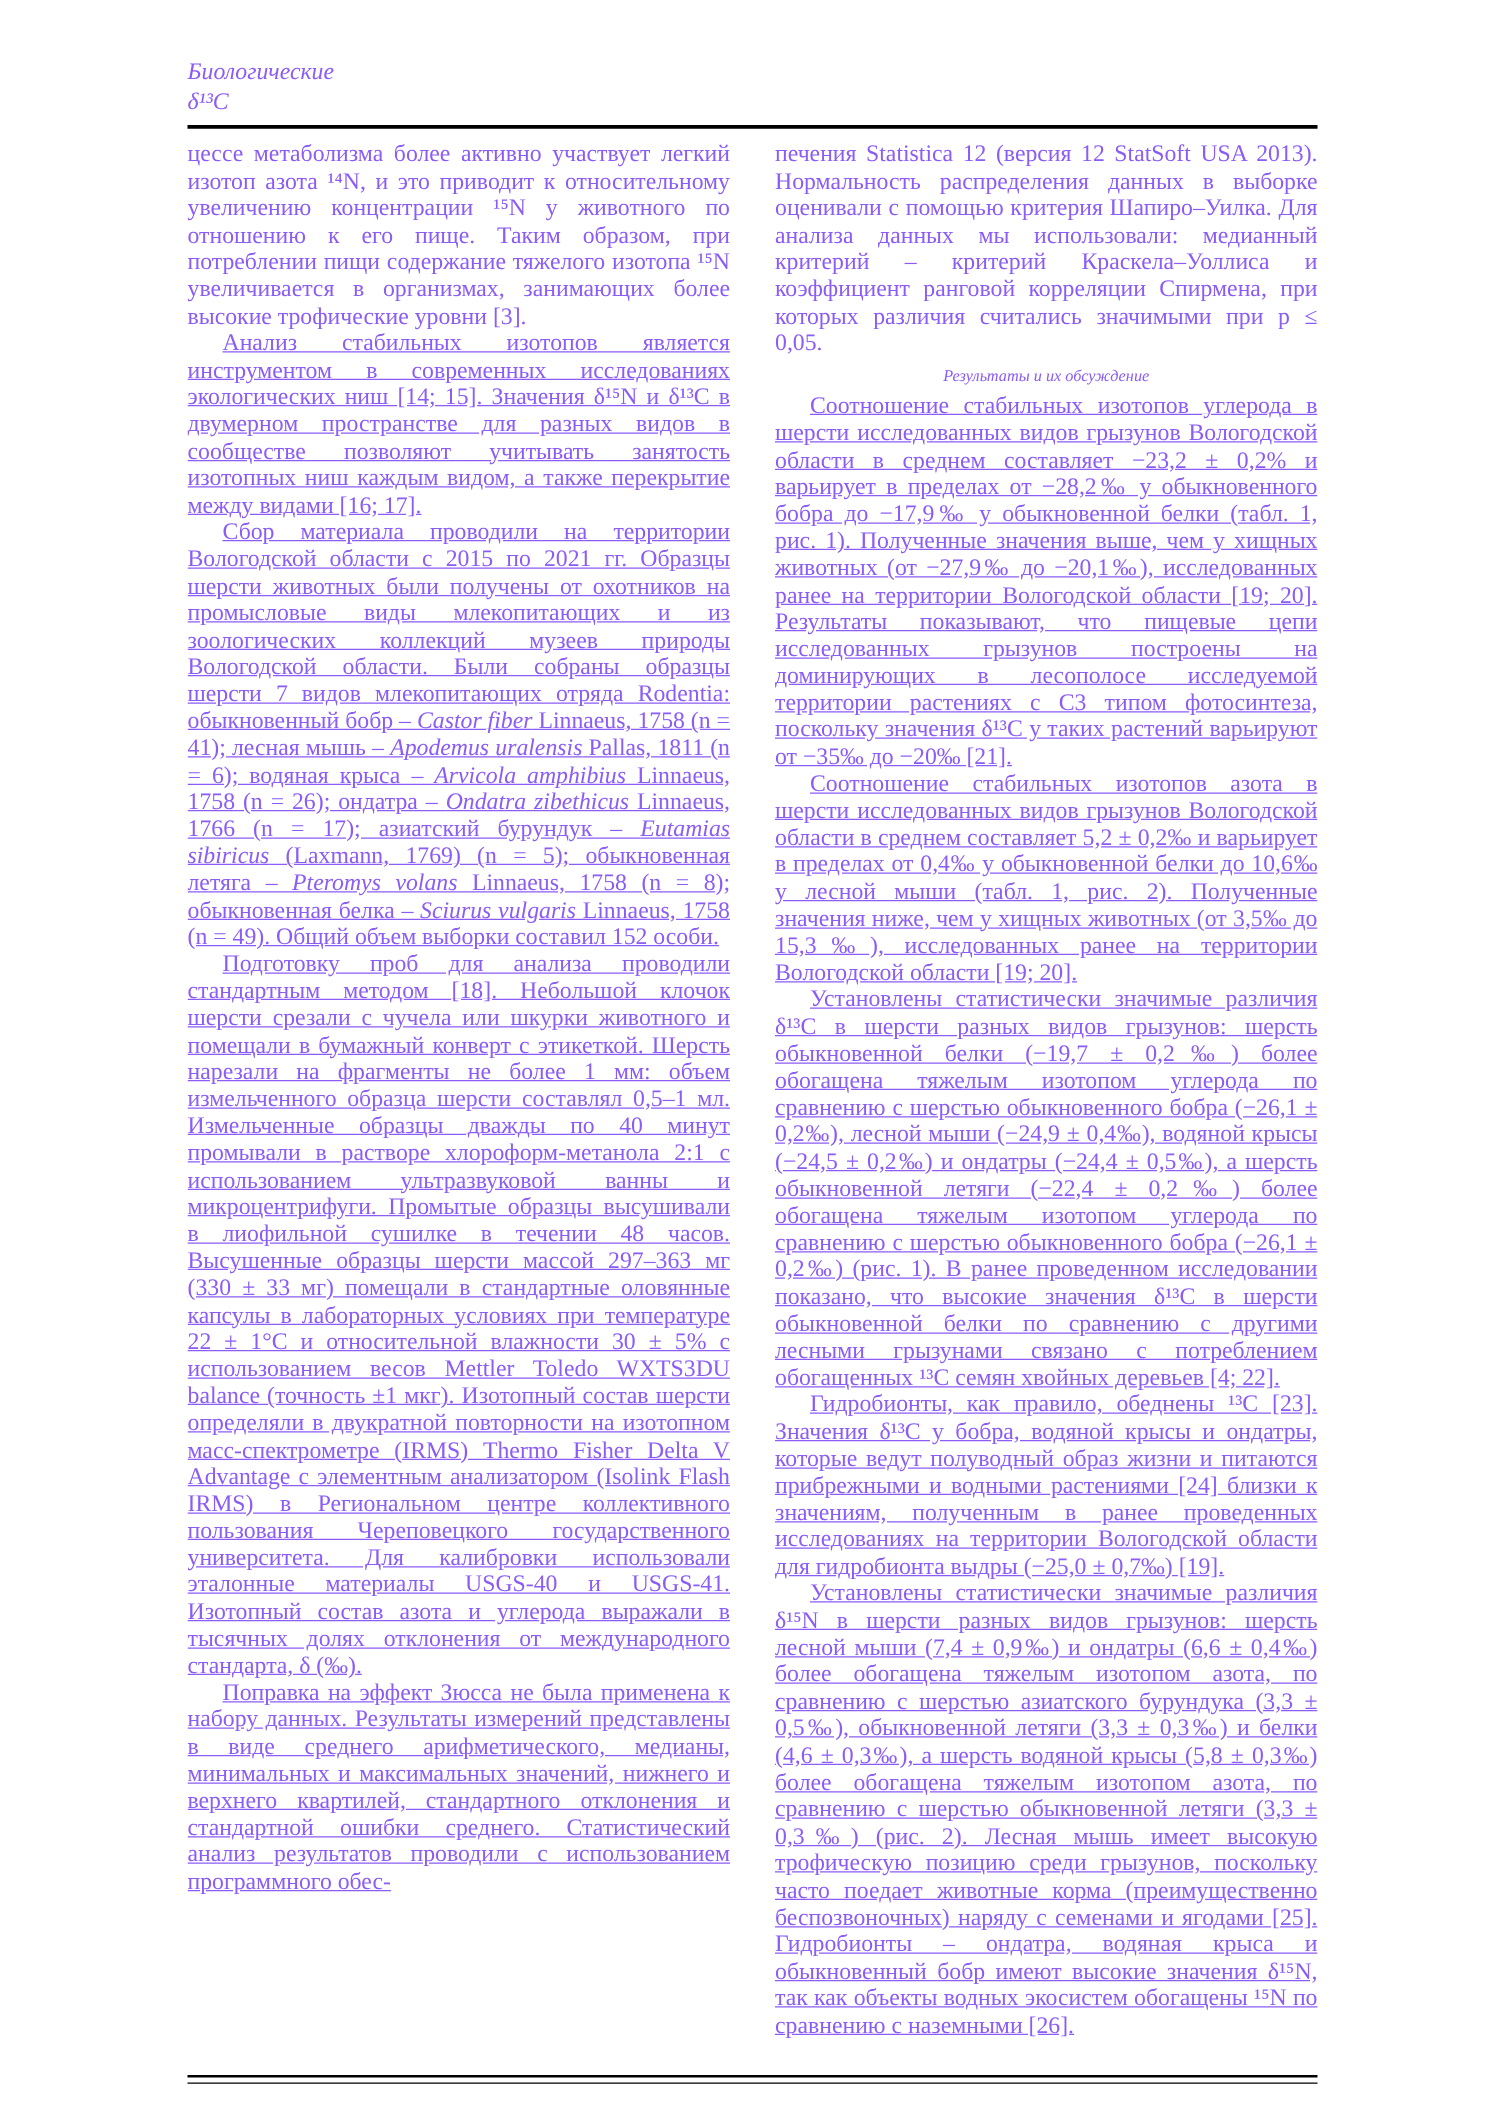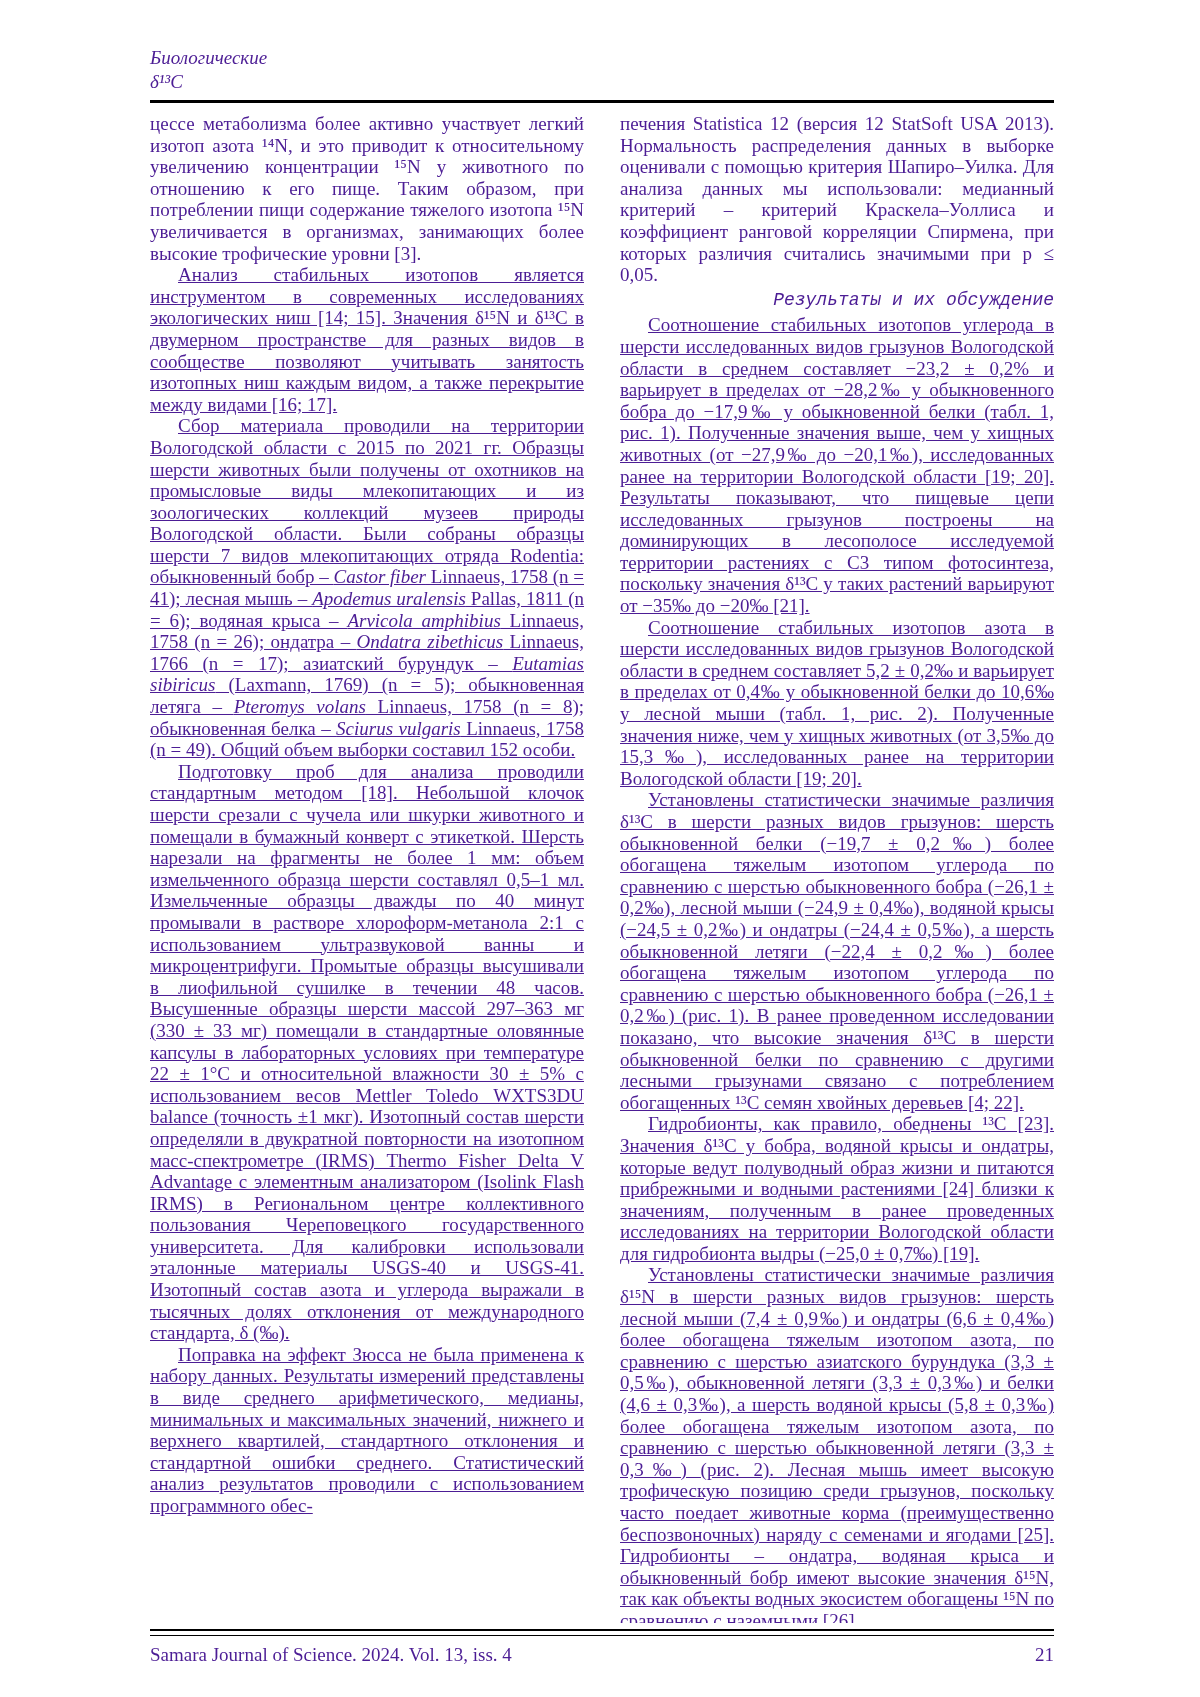--- a/index.html
+++ b/index.html
@@ -1,35 +1,35 @@
 <!DOCTYPE html>
 <html lang="ru"><head>
 <meta charset="utf-8">
 <style>
   html,body{margin:0;padding:0;background:#fff;}
   .page{
     width:1200px;height:1697px;box-sizing:border-box;
     padding:46px 146px 30px 150px;
-    background:#fff;color:#4c1d95;
+    background:#fff;color:#8b5cf6;
     font-family:"Liberation Serif","DejaVu Serif",serif;
     font-size:19px;line-height:21.6px;
     display:flex;flex-direction:column;overflow:hidden;
   }
   .hdr{display:flex;justify-content:space-between;align-items:flex-start;line-height:24px;}
   .hdr-left{font-style:italic;white-space:nowrap;}
   .hdr-right{text-align:right;}
   .hdr-rule{border:0;border-top:3px solid #000;margin:6px 0 10px 0;width:100%;}
   .columns{flex:1;display:flex;gap:36px;overflow:hidden;}
   .col{width:438px;overflow:hidden;}
   .para{margin:0;text-align:justify;hyphens:auto;-webkit-hyphens:auto;}
   .para.indent{text-indent:28px;text-decoration:underline;}
   .it{font-style:italic;}
   .sec-heading{
-    text-align:right;font-family:Liberation Mono, monospace;
-    font-style:italic;font-size:18px;margin:4px 0 3px 0;
+    text-align:center;font-family:Liberation Serif, serif;
+    font-style:italic;font-size:13px;margin:4px 0 3px 0;
   }
   .footer-rule{height:4px;border-top:2px solid #000;border-bottom:1px solid #000;margin-top:6px;}
   .footer-row{display:flex;justify-content:space-between;align-items:baseline;margin-top:7px;line-height:24px;}
 </style>
 </head>
 <body>
 
 <div class="page">
 
   <div class="hdr">
@@ -54,18 +54,14 @@
         <div class="sec-heading">Результаты и их обсуждение</div>
         <p class="para indent"><span>Соотношение стабильных изотопов углерода в шерсти исследованных видов грызунов Вологодской области в среднем составляет −23,2 ± 0,2% и варьирует в пределах от −28,2‰ у обыкновенного бобра до −17,9‰ у обыкновенной белки (табл. 1, рис. 1). Полученные значения выше, чем у хищных животных (от −27,9‰ до −20,1‰), исследованных ранее на территории Вологодской области [19; 20]. Результаты показывают, что пищевые цепи исследованных грызунов построены на доминирующих в лесополосе исследуемой территории растениях с С3 типом фотосинтеза, поскольку значения δ¹³C у таких растений варьируют от −35‰ до −20‰ [21].</span></p>
         <p class="para indent"><span>Соотношение стабильных изотопов азота в шерсти исследованных видов грызунов Вологодской области в среднем составляет 5,2 ± 0,2‰ и варьирует в пределах от 0,4‰ у обыкновенной белки до 10,6‰ у лесной мыши (табл. 1, рис. 2). Полученные значения ниже, чем у хищных животных (от 3,5‰ до 15,3‰), исследованных ранее на территории Вологодской области [19; 20].</span></p>
         <p class="para indent"><span>Установлены статистически значимые различия δ¹³C в шерсти разных видов грызунов: шерсть обыкновенной белки (−19,7 ± 0,2‰) более обогащена тяжелым изотопом углерода по сравнению с шерстью обыкновенного бобра (−26,1 ± 0,2‰), лесной мыши (−24,9 ± 0,4‰), водяной крысы (−24,5 ± 0,2‰) и ондатры (−24,4 ± 0,5‰), а шерсть обыкновенной летяги (−22,4 ± 0,2‰) более обогащена тяжелым изотопом углерода по сравнению с шерстью обыкновенного бобра (−26,1 ± 0,2‰) (рис. 1). В ранее проведенном исследовании показано, что высокие значения δ¹³C в шерсти обыкновенной белки по сравнению с другими лесными грызунами связано с потреблением обогащенных ¹³C семян хвойных деревьев [4; 22].</span></p>
         <p class="para indent"><span>Гидробионты, как правило, обеднены ¹³C [23]. Значения δ¹³C у бобра, водяной крысы и ондатры, которые ведут полуводный образ жизни и питаются прибрежными и водными растениями [24] близки к значениям, полученным в ранее проведенных исследованиях на территории Вологодской области для гидробионта выдры (−25,0 ± 0,7‰) [19].</span></p>
         <p class="para indent"><span>Установлены статистически значимые различия δ¹⁵N в шерсти разных видов грызунов: шерсть лесной мыши (7,4 ± 0,9‰) и ондатры (6,6 ± 0,4‰) более обогащена тяжелым изотопом азота, по сравнению с шерстью азиатского бурундука (3,3 ± 0,5‰), обыкновенной летяги (3,3 ± 0,3‰) и белки (4,6 ± 0,3‰), а шерсть водяной крысы (5,8 ± 0,3‰) более обогащена тяжелым изотопом азота, по сравнению с шерстью обыкновенной летяги (3,3 ± 0,3‰) (рис. 2). Лесная мышь имеет высокую трофическую позицию среди грызунов, поскольку часто поедает животные корма (преимущественно беспозвоночных) наряду с семенами и ягодами [25]. Гидробионты – ондатра, водяная крыса и обыкновенный бобр имеют высокие значения δ¹⁵N, так как объекты водных экосистем обогащены ¹⁵N по сравнению с наземными [26].</span></p>
       </div>
   </div>
 
   <div class="footer-rule"></div>
-  <div class="footer-row">
-    <span>Samara Journal of Science. 2024. Vol. 13, iss. 4</span>
-    <span>21</span>
-  </div>
 
 </div>
 
 </body></html>

